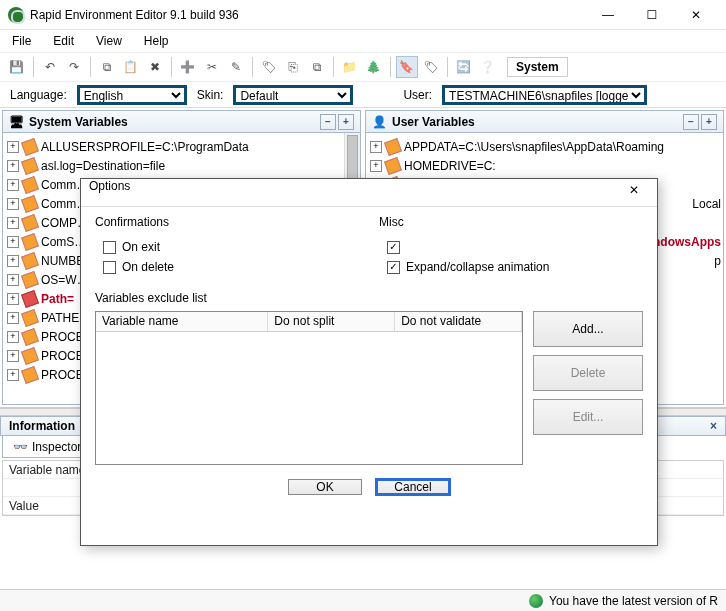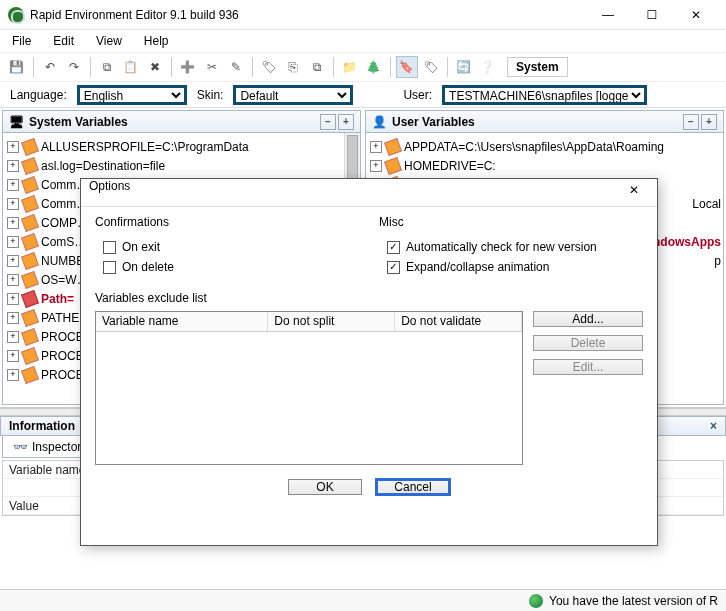--- a/index.html
+++ b/index.html
@@ -72,21 +72,21 @@
   .grp .row{ display:flex; align-items:center; height:20px; margin-left:8px;}
   .cbox{ width:13px;height:13px;border:1px solid #555;margin-right:6px;display:flex;align-items:center;justify-content:center;font-size:10px;line-height:10px;}
   .excl{ margin-top:14px;}
   .excl .glabel{ margin-bottom:6px;}
   .excl-body{ display:flex; gap:10px;}
   .listbox{ flex:1; height:154px; border:1px solid #888; background:#fff;}
   .listhead{ display:flex; height:20px; border-bottom:1px solid #ccc;}
   .lh{ padding:2px 6px; border-right:1px solid #ddd; background:#fafafa;}
   .lh.c1{flex:1.4;} .lh.c2{flex:1;} .lh.c3{flex:1;}
   .btncol{ width:110px; display:flex; flex-direction:column; gap:8px;}
-  .btn{ height:16px; border:1px solid #999; background:linear-gradient(#f6f6f6,#e8e8e8); display:flex;align-items:center;justify-content:center;}
+  .btn{ height:36px; border:1px solid #999; background:linear-gradient(#f6f6f6,#e8e8e8); display:flex;align-items:center;justify-content:center;}
   .btn.disabled{ color:#888;}
   .dlg-foot{ display:flex; justify-content:center; gap:14px; margin-top:14px;}
   .dbtn{ width:74px; height:16px; border:1px solid #888; background:linear-gradient(#f6f6f6,#e8e8e8); display:flex;align-items:center;justify-content:center;}
   .dbtn.focus{ outline:2px solid #2a6bd4; outline-offset:-1px; box-shadow:0 0 0 1px #2a6bd4 inset;}
 </style>
 </head>
 <body>
 
 
 
@@ -322,21 +322,20 @@
           </div>
         <div class="row">
             <span class="cbox" id="cb1"></span>
             <span>On delete</span>
           </div>
       </div>
       <div class="grp">
         <div class="glabel">Misc</div>
         <div class="row">
             <span class="cbox" id="cb3" style="color: rgb(0, 0, 0);">✓</span>
-            <span>Automatically check for new version</span>
           </div>
         <div class="row">
             <span class="cbox" id="cb4" style="color: rgb(0, 0, 0);">✓</span>
             <span>Expand/collapse animation</span>
           </div>
       </div>
     </div>
     <div class="excl">
       <div class="glabel">Variables exclude list</div>
       <div class="excl-body">

